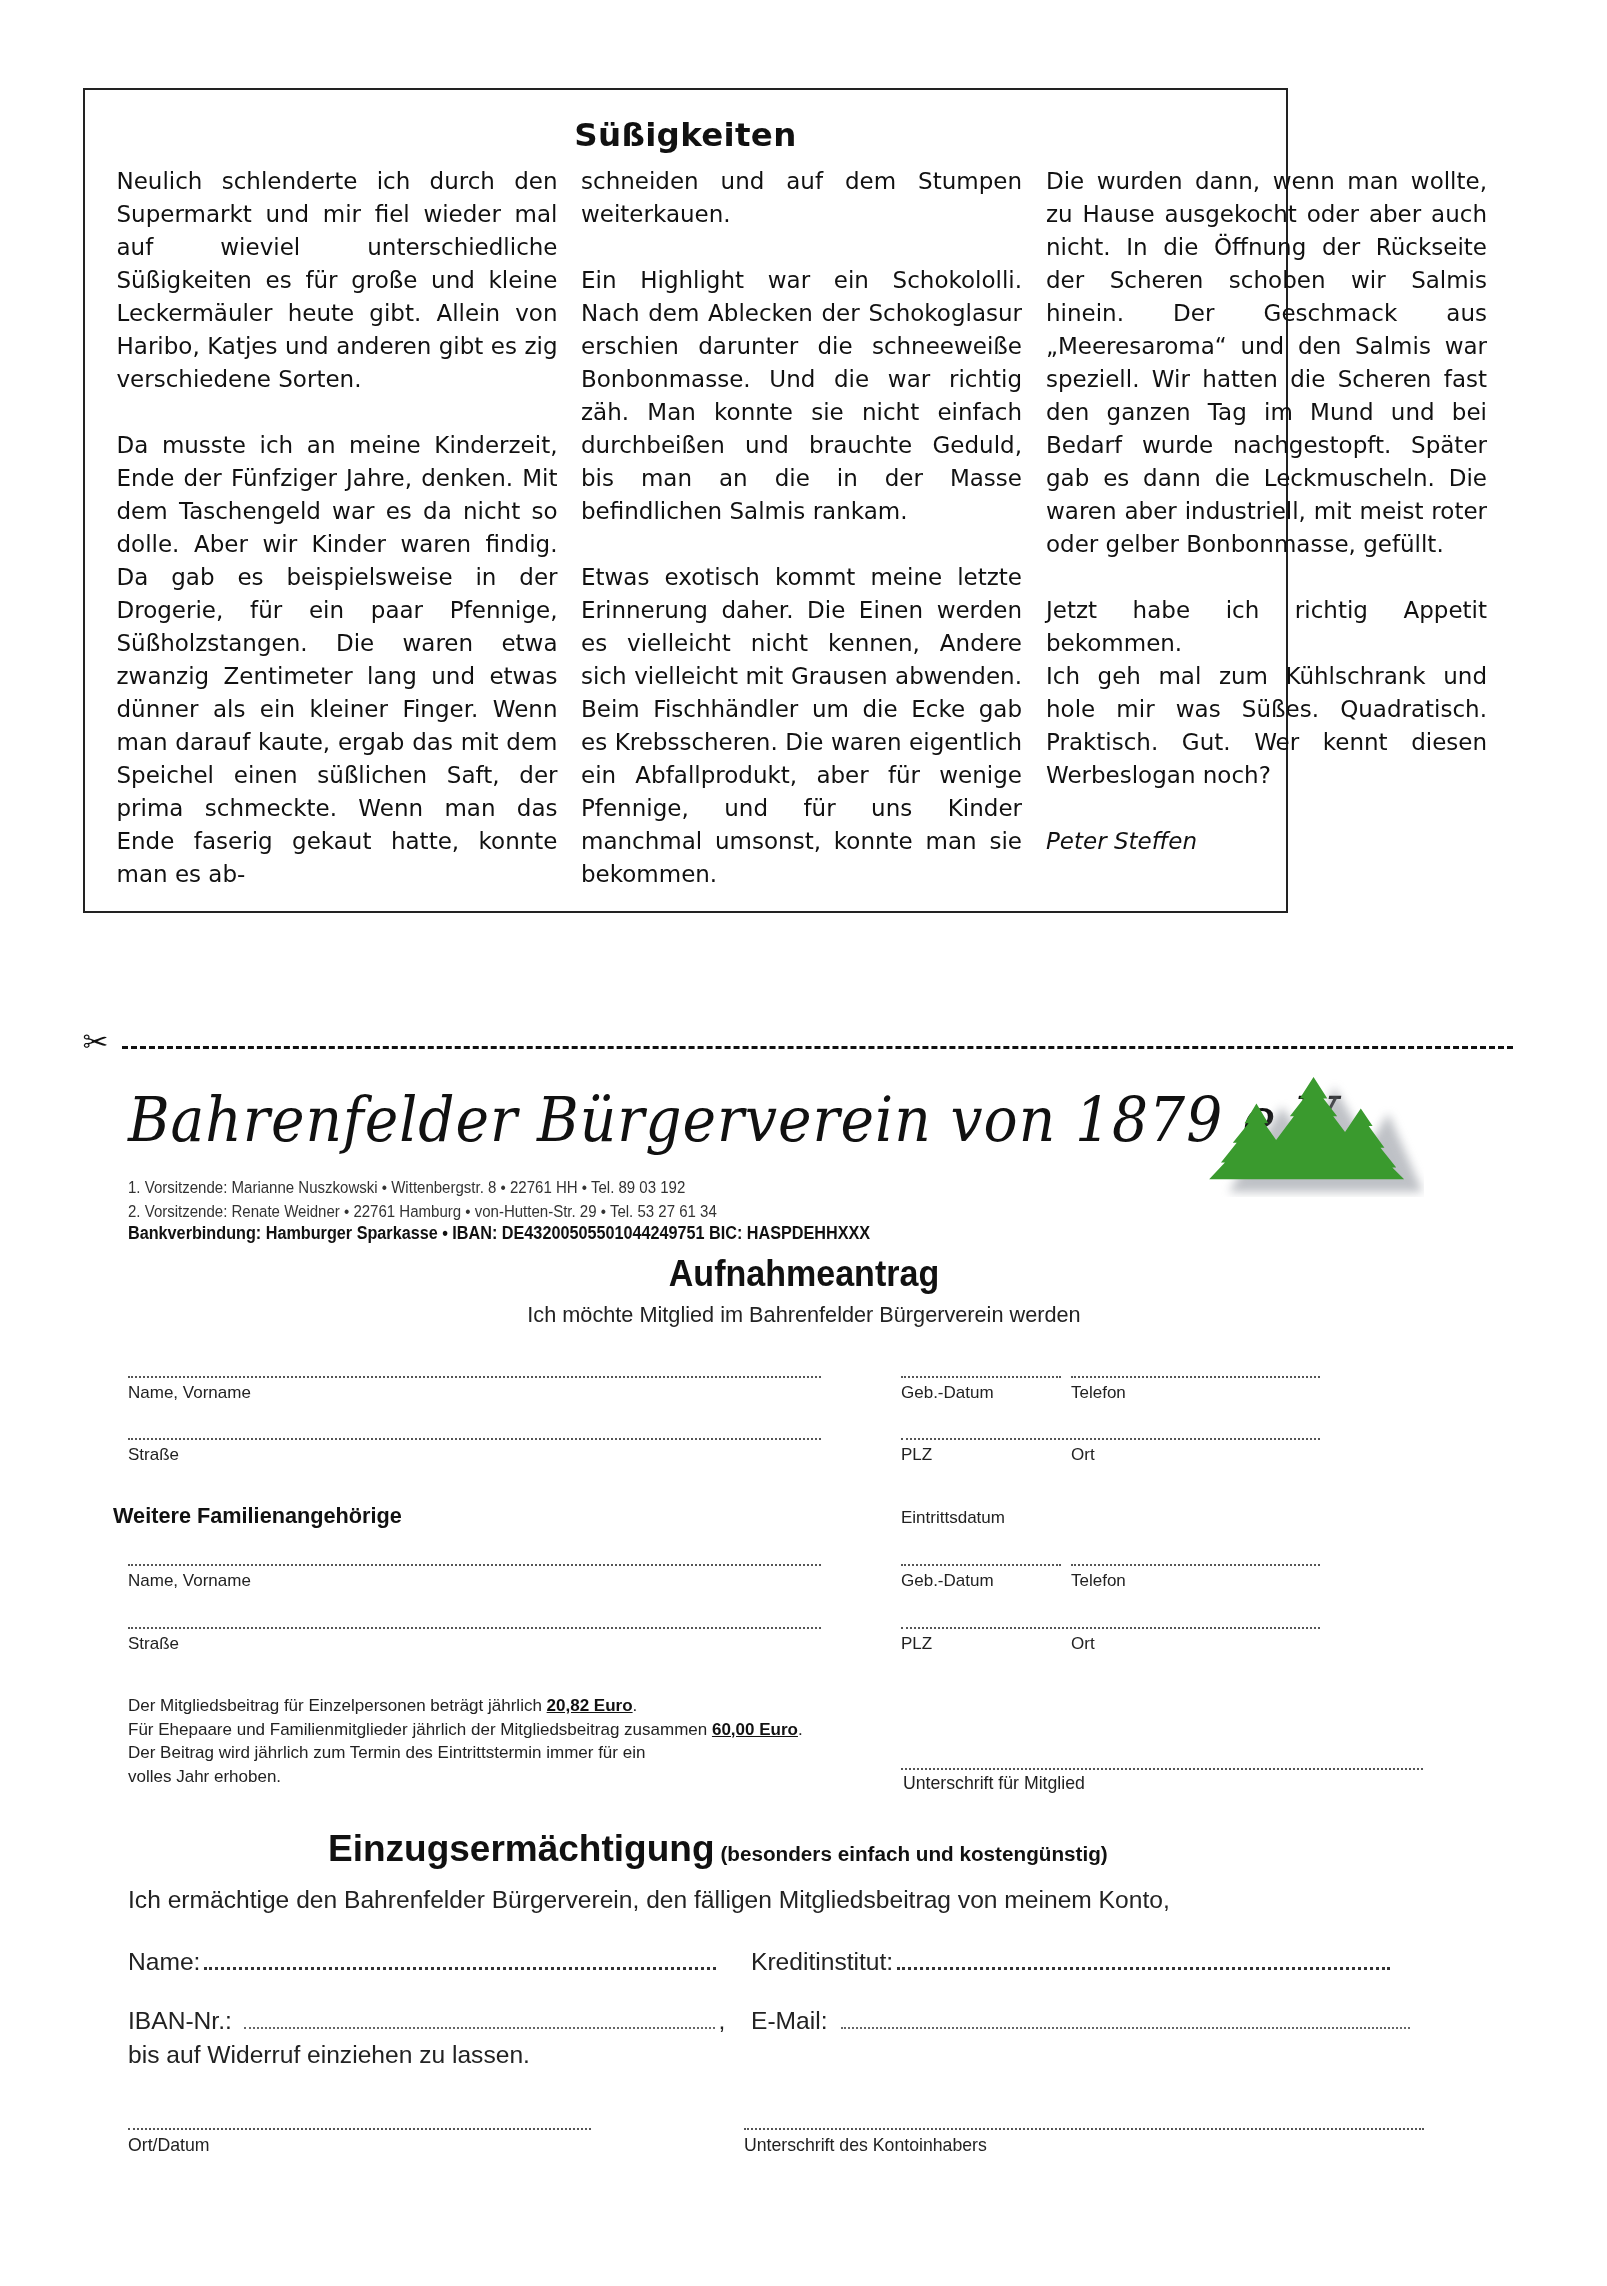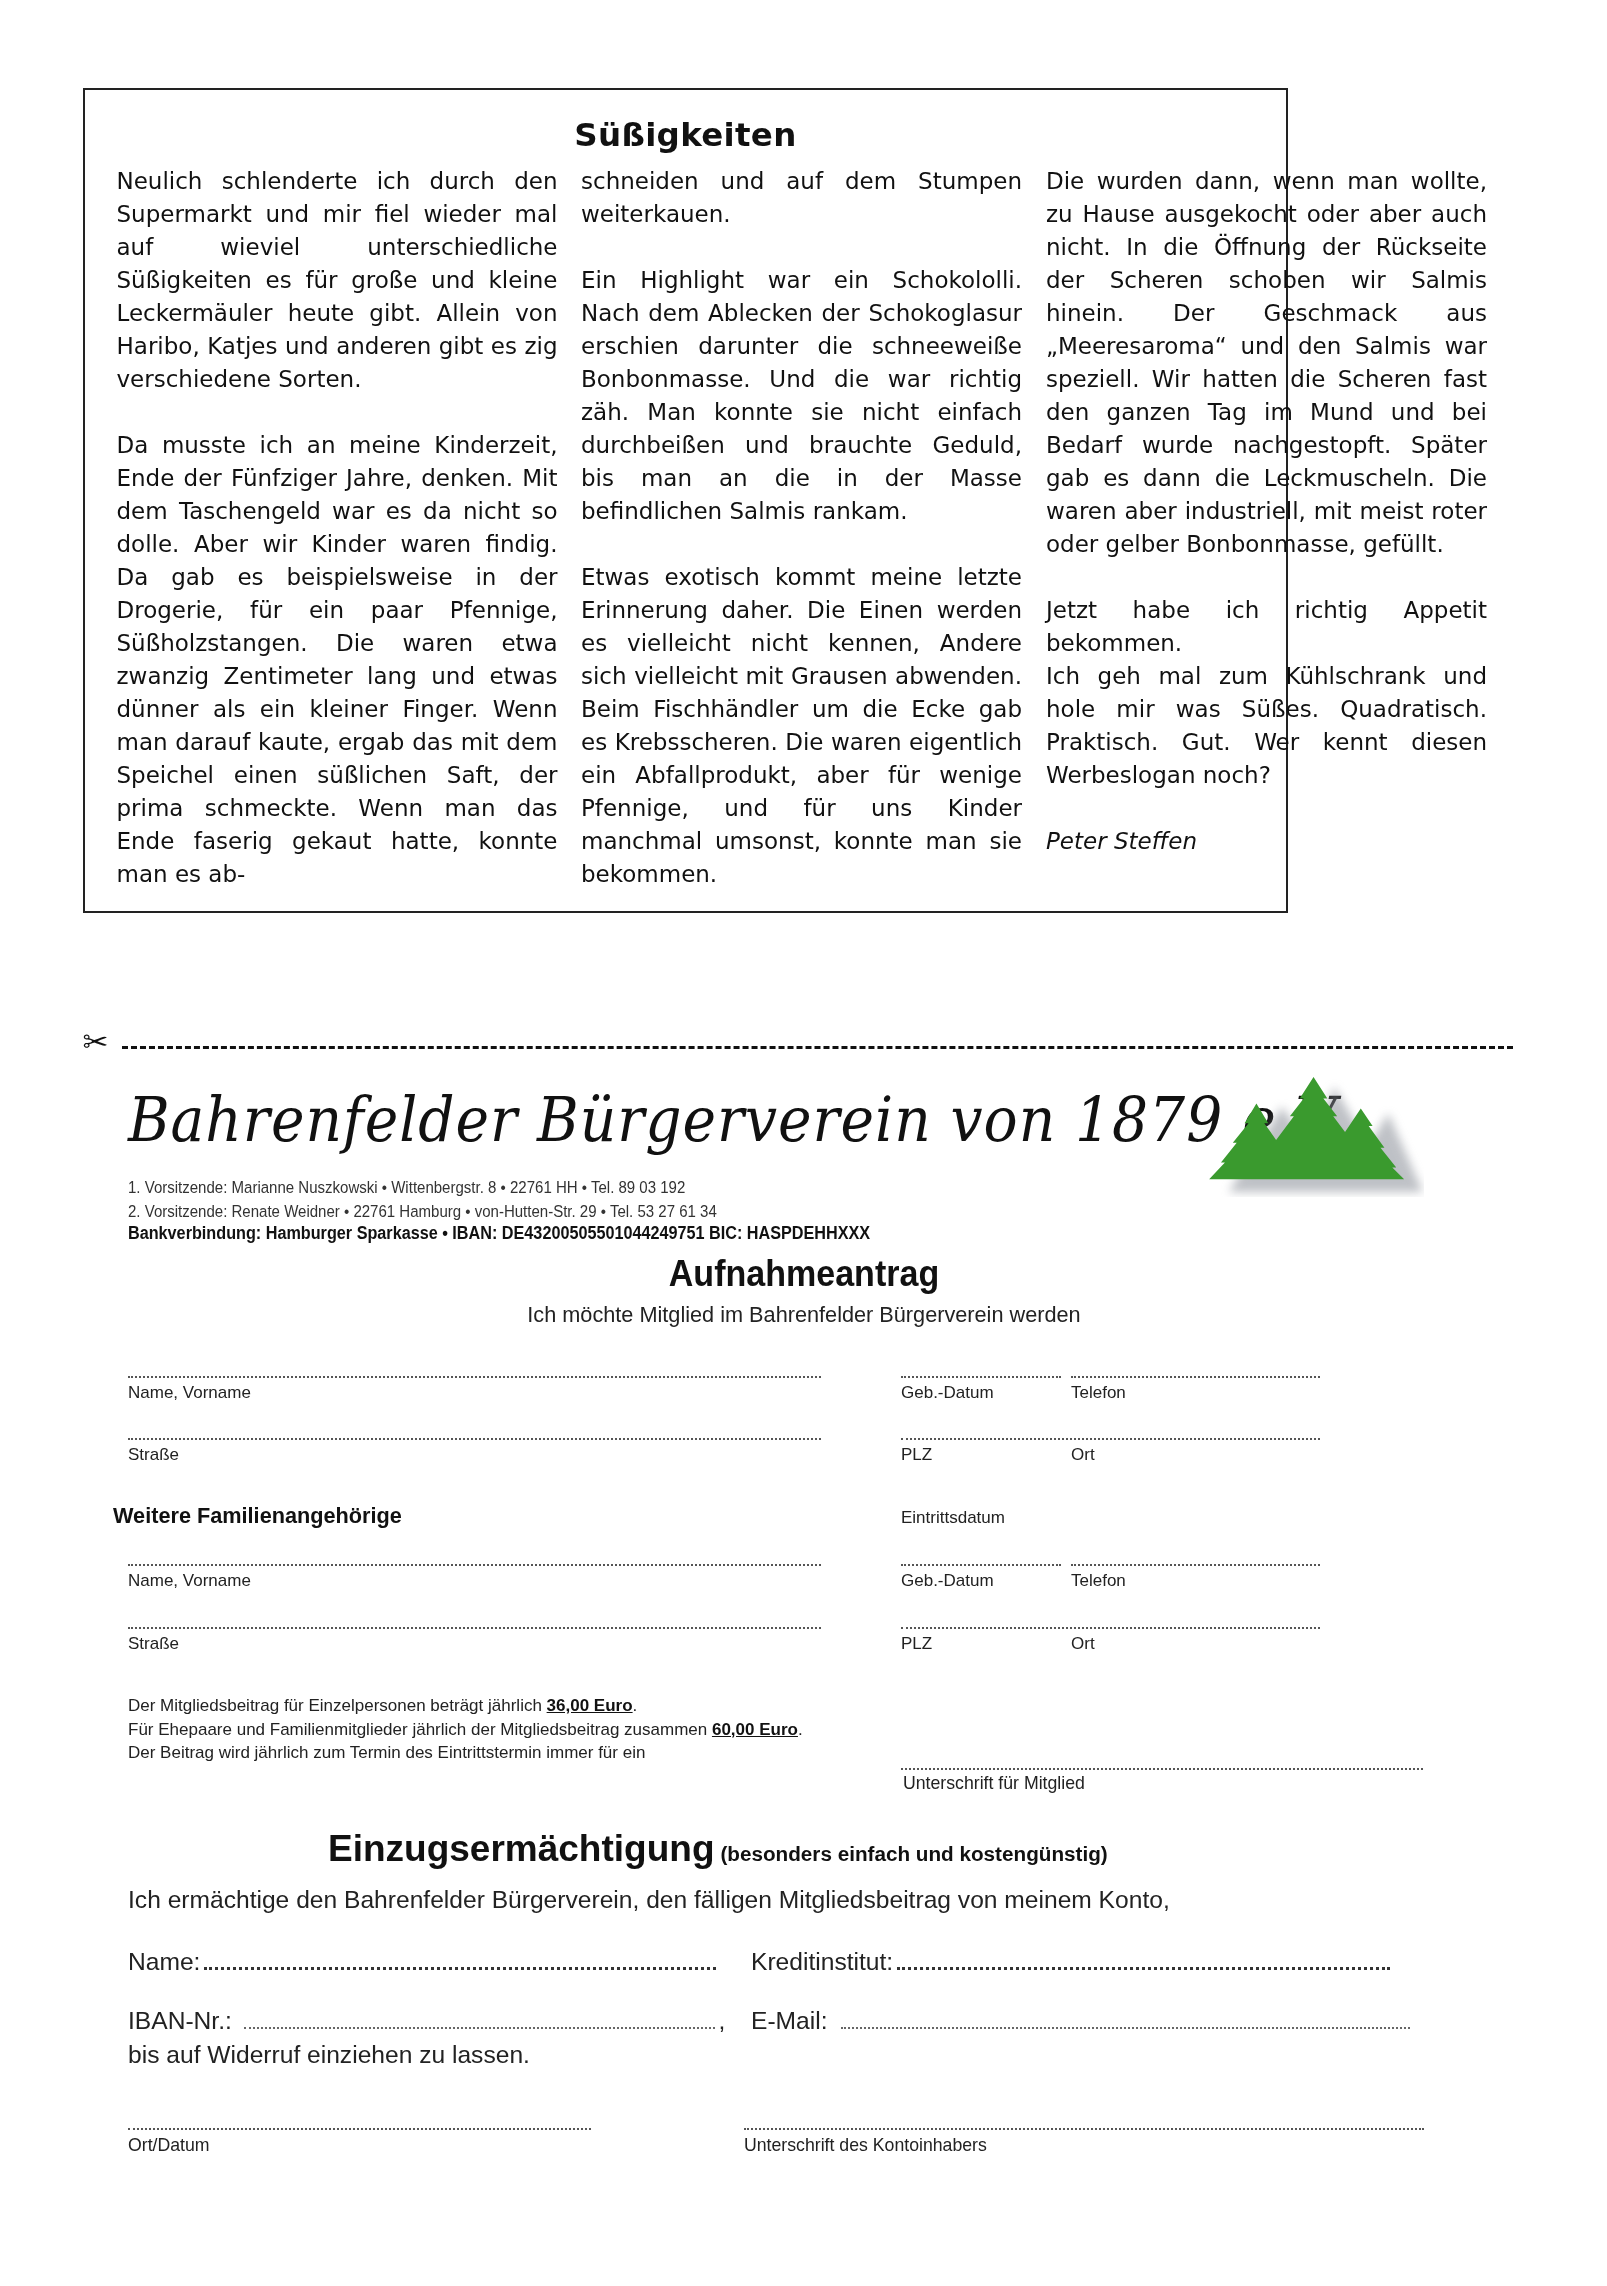--- a/index.html
+++ b/index.html
@@ -119,23 +119,24 @@
 <div class="dots" style="left:1071px; top:1564px; width:249px;"></div>
 <div class="flabel" style="left:1071px; top:1571px;">Telefon</div>
 
 <div class="dots" style="left:128px; top:1627px; width:693px;"></div>
 <div class="flabel" style="left:128px; top:1634px;">Straße</div>
 <div class="dots" style="left:901px; top:1627px; width:419px;"></div>
 <div class="flabel" style="left:901px; top:1634px;">PLZ</div>
 <div class="flabel" style="left:1071px; top:1634px;">Ort</div>
 
 <div id="fees">
-  <div><span>Der Mitgliedsbeitrag für Einzelpersonen beträgt jährlich </span><b>36,00 Euro</b>.</div>
+  <div><span>Der Mitgliedsbeitrag für Einzelpersonen beträgt jährlich </span><b>20,82 Euro</b>.</div>
   <div><span>Für Ehepaare und Familienmitglieder jährlich der Mitgliedsbeitrag zusammen </span><b>60,00 Euro</b>.</div>
   <div>Der Beitrag wird jährlich zum Termin des Eintrittstermin immer für ein</div>
+  <div>volles Jahr erhoben.</div>
 </div>
 <div class="dots" style="left:901px; top:1768px; width:522px;"></div>
 <div class="flabel" style="left:903px; top:1773px; font-size:17.7px;">Unterschrift für Mitglied</div>
 
 <div id="sepa-title">
   <span class="big">Einzugsermächtigung</span><span class="small">(besonders einfach und kostengünstig)</span>
 </div>
 <div id="sepa-intro">Ich ermächtige den Bahrenfelder Bürgerverein, den fälligen Mitgliedsbeitrag von meinem Konto,</div>
 
 <div class="sline" style="left:128px; top:1948px;">

